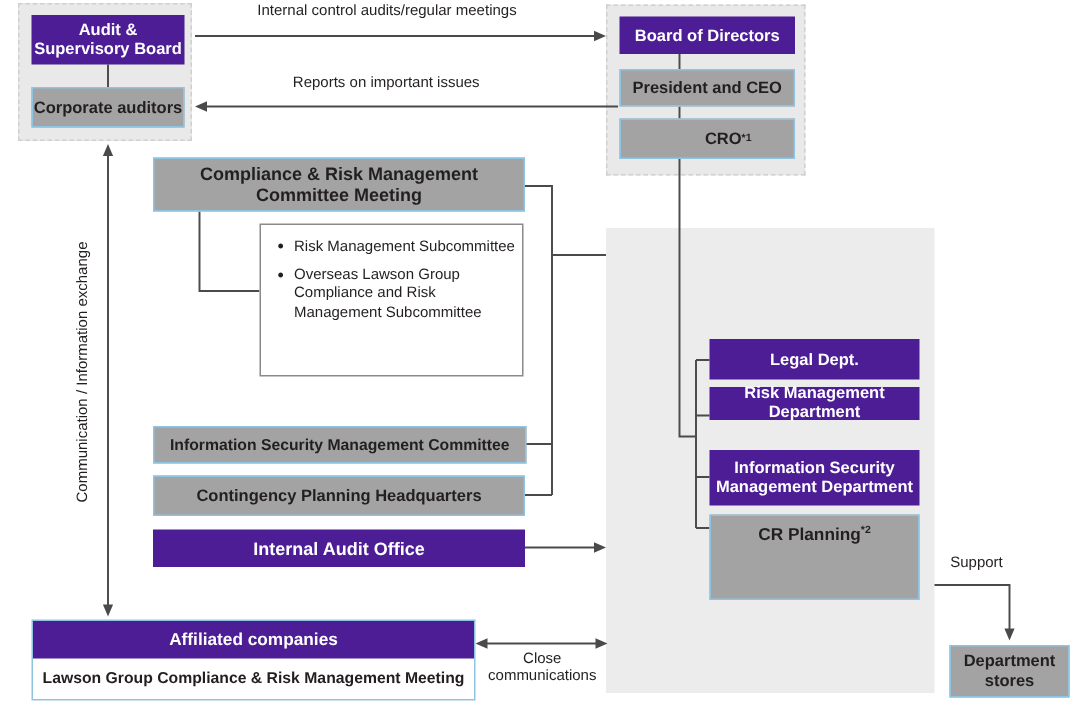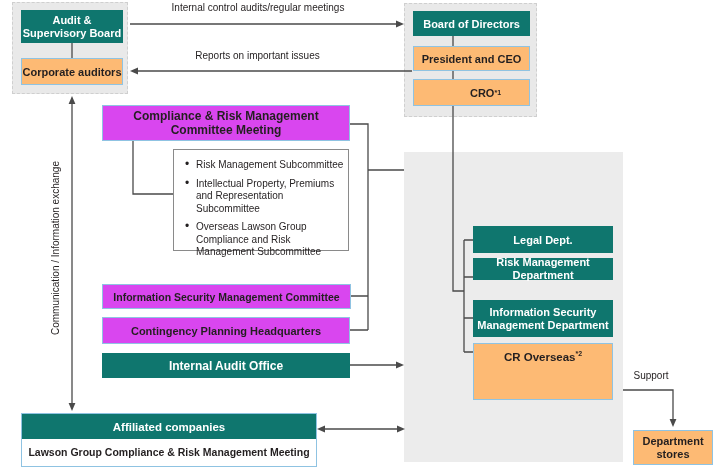--- a/index.html
+++ b/index.html
@@ -7,23 +7,23 @@
     position:relative;width:728px;height:474px;overflow:hidden;
     font-family:"Liberation Sans","DejaVu Sans",sans-serif;
     color:#231f20;background:#ffffff;
   }
   .abs{position:absolute;}
   .flexc{display:flex;align-items:center;justify-content:center;text-align:center;}
   .pre{white-space:pre-line;}
   .nowrap{white-space:nowrap;}
   .gray-container{background:#e9e9e9;border:1px dashed #cfcfcf;box-sizing:border-box;}
   .gray-panel{background:#ececec;}
-  .blue-box{background:#0f766e;color:#ffffff;font-weight:bold;box-sizing:border-box;}
-  .light-box{background:#fdba74;border:1.5px solid #8fc3e2;color:#231f20;font-weight:bold;box-sizing:border-box;}
-  .white-box{background:#d946ef;border:1.5px solid #8fc3e2;color:#231f20;font-weight:bold;box-sizing:border-box;}
+  .blue-box{background:#4c1d95;color:#ffffff;font-weight:bold;box-sizing:border-box;}
+  .light-box{background:#a3a3a3;border:1.5px solid #8fc3e2;color:#231f20;font-weight:bold;box-sizing:border-box;}
+  .white-box{background:#a3a3a3;border:1.5px solid #8fc3e2;color:#231f20;font-weight:bold;box-sizing:border-box;}
   .plain-box{background:#ffffff;border:1px solid #8a8a8a;box-sizing:border-box;}
   .lbl{font-size:10px;color:#231f20;text-align:center;}
   sup{font-size:7px;vertical-align:super;line-height:0;}
   ul.subs{margin:0;padding:9px 4px 0 22px;list-style:none;}
   ul.subs li{
     position:relative;font-size:10px;line-height:12.5px;margin-bottom:6px;color:#231f20;
   }
   ul.subs li::before{
     content:"\2022";position:absolute;left:-11px;top:-1px;font-size:12px;color:#231f20;
   }
@@ -81,42 +81,43 @@
   <div class="abs lbl" style="left:150px;top:50px;width:215px;">Reports on important issues</div>
 
   <div class="abs lbl" style="left:-86px;top:241px;width:286px;height:14px;transform:rotate(-90deg);">Communication / Information exchange</div>
 
   <div class="abs white-box flexc pre" style="left:102px;top:105px;width:248px;height:36px;font-size:12px;line-height:14px;">Compliance &amp; Risk Management
 Committee Meeting</div>
 
   <div class="abs plain-box" style="left:173px;top:149px;width:176px;height:102px;">
     <ul class="subs">
       <li>Risk Management Subcommittee</li>
-      <li>Intellectual Property, Premiums and Representation Subcommittee</li>
       <li>Overseas Lawson Group Compliance and Risk Management Subcommittee</li>
     </ul>
   </div>
 
   <div class="abs white-box flexc nowrap" style="left:102px;top:284px;width:249px;height:25px;font-size:10.5px;">Information Security Management Committee</div>
   <div class="abs white-box flexc nowrap" style="left:102px;top:317px;width:248px;height:27px;font-size:11px;">Contingency Planning Headquarters</div>
   <div class="abs blue-box flexc" style="left:102px;top:353px;width:248px;height:25px;font-size:12px;">Internal Audit Office</div>
 
 
   <div class="abs blue-box flexc" style="left:473px;top:226px;width:140px;height:27px;font-size:11px;">Legal Dept.</div>
   <div class="abs blue-box flexc pre" style="left:473px;top:258px;width:140px;height:22px;font-size:11px;line-height:13px;">Risk Management
 Department</div>
   <div class="abs blue-box flexc pre" style="left:473px;top:300px;width:140px;height:37px;font-size:11px;line-height:13px;">Information Security
 Management Department</div>
   <div class="abs light-box" style="left:473px;top:343px;width:140px;height:57px;text-align:center;padding-top:7px;">
-    <div style="font-size:11.5px;"><span>CR Overseas</span><sup>*2</sup></div>
+    <div style="font-size:11.5px;"><span>CR Planning</span><sup>*2</sup></div>
   </div>
 
   <div class="abs lbl" style="left:623px;top:370px;width:56px;">Support</div>
   <div class="abs light-box flexc pre" style="left:633px;top:430px;width:80px;height:35px;font-size:11px;line-height:13px;">Department
 stores</div>
 
   <div class="abs" style="left:21px;top:413px;width:296px;height:54px;border:1.5px solid #8fc3e2;box-sizing:border-box;background:#ffffff;">
     <div class="flexc blue-box" style="width:100%;height:25px;font-size:11.5px;">Affiliated companies</div>
     <div class="flexc nowrap" style="width:100%;height:26px;font-size:10.5px;font-weight:bold;">Lawson Group Compliance &amp; Risk Management Meeting</div>
   </div>
 
+  <div class="abs lbl pre" style="left:317px;top:435px;width:89px;font-size:10px;line-height:10.5px;">Close
+communications</div>
 
 </div>
 
 </body></html>

